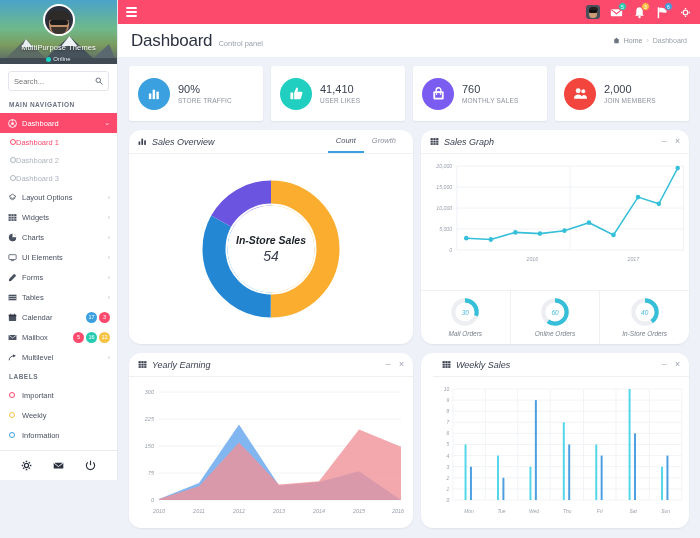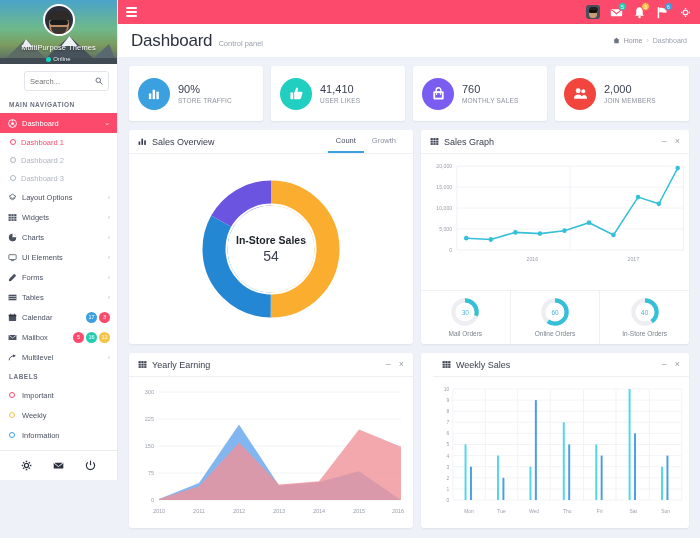--- a/index.html
+++ b/index.html
@@ -55,21 +55,21 @@
     position: absolute; bottom: 2px; width: 100%; text-align: center;
     color: #e9f6ff; font-size: 6px; text-shadow: 0 1px 2px rgba(0,0,0,.45);
   }
   .dot-online {
     display: inline-block; width: 5px; height: 5px; border-radius: 50%;
     background: #13d6c2; margin-right: 2px; vertical-align: middle;
   }
   .side-search { padding: 7px 8px 4px 8px; }
   .search-wrap {
     display: flex; align-items: center; border: 1px solid #e2e5ec;
-    border-radius: 3px; height: 20px; padding: 0 5px; background: #fff; margin-left: 16px;
+    border-radius: 3px; height: 20px; padding: 0 5px; background: #fff;
   }
   .search-wrap input {
     border: 0; outline: 0; font-size: 7.5px; flex: 1; width: 100%;
     color: #9aa1ad; font-family: "Liberation Sans", sans-serif;
     background: transparent;
   }
   .search-wrap svg { flex: 0 0 auto; }
   .nav-head {
     font-size: 6.5px; color: #6b7280; letter-spacing: .5px;
     padding: 6px 9px 5px 9px; font-weight: bold;
@@ -80,21 +80,21 @@
     padding: 0 7px; font-size: 7.5px; color: #4a5160; cursor: pointer;
     position: relative;
   }
   .nav-item .ni-label { flex: 1 1 auto; white-space: nowrap; }
   .nav-item.active { background: #fc4a6d; color: #ffffff; }
   .nav-item.active svg { stroke: #ffffff; fill: #ffffff; }
   .nav-ico { width: 10px; height: 10px; display: flex; align-items: center; justify-content: center; flex: 0 0 10px; }
   .caret { font-size: 7px; color: #b9bfca; }
   .nav-item.active .caret { color: #ffe2e8; }
   .sub-item {
-    display: flex; align-items: center; gap: 5px; height: 18px;
+    display: flex; align-items: center; height: 18px;
     padding: 0 21px 0 10px; font-size: 7.5px; color: #aeb4c0; cursor: pointer;
   }
   .sub-item.on { color: #fc4a6d; }
   .ring {
     width: 6px; height: 6px; border-radius: 50%;
     border: 1.2px solid currentColor; flex: 0 0 6px;
   }
   .badge {
     min-width: 11px; height: 11px; border-radius: 50%; color: #fff;
     font-size: 5.5px; display: flex; align-items: center; justify-content: center;
@@ -154,22 +154,22 @@
   }
   .stat-ico {
     width: 32px; height: 32px; border-radius: 50%; flex: 0 0 32px;
     display: flex; align-items: center; justify-content: center;
   }
   .stat-val { font-size: 11px; color: #3b4050; line-height: 1.15; }
   .stat-lbl { font-size: 6.5px; color: #8b919d; letter-spacing: .2px; margin-top: 2px; }
 
   .panel-row { display: flex; gap: 8px; margin-bottom: 9px; }
   .panel {
-    background: #fff; border-radius: 3px; box-shadow: 0 1px 2px rgba(40,50,80,.07);
-    display: flex; flex-direction: column; overflow: hidden;
+    background: #fff; border-radius: 12px; box-shadow: 0 1px 2px rgba(40,50,80,.07);
+    display: flex; flex-direction: column; overflow: hidden; font-style: italic;
   }
   .panel-head {
     height: 24px; display: flex; align-items: center; justify-content: space-between;
     padding: 0 9px; border-bottom: 1px solid #eef0f4; flex: 0 0 24px;
   }
   .panel-title { display: flex; align-items: center; gap: 5px; font-size: 9px; color: #3b4050; }
   .panel-tools { display: flex; align-items: center; gap: 8px; }
   .ptool { font-size: 9px; color: #9aa1ad; cursor: pointer; line-height: 1; }
   .tabs { display: flex; align-self: stretch; }
   .tab {

